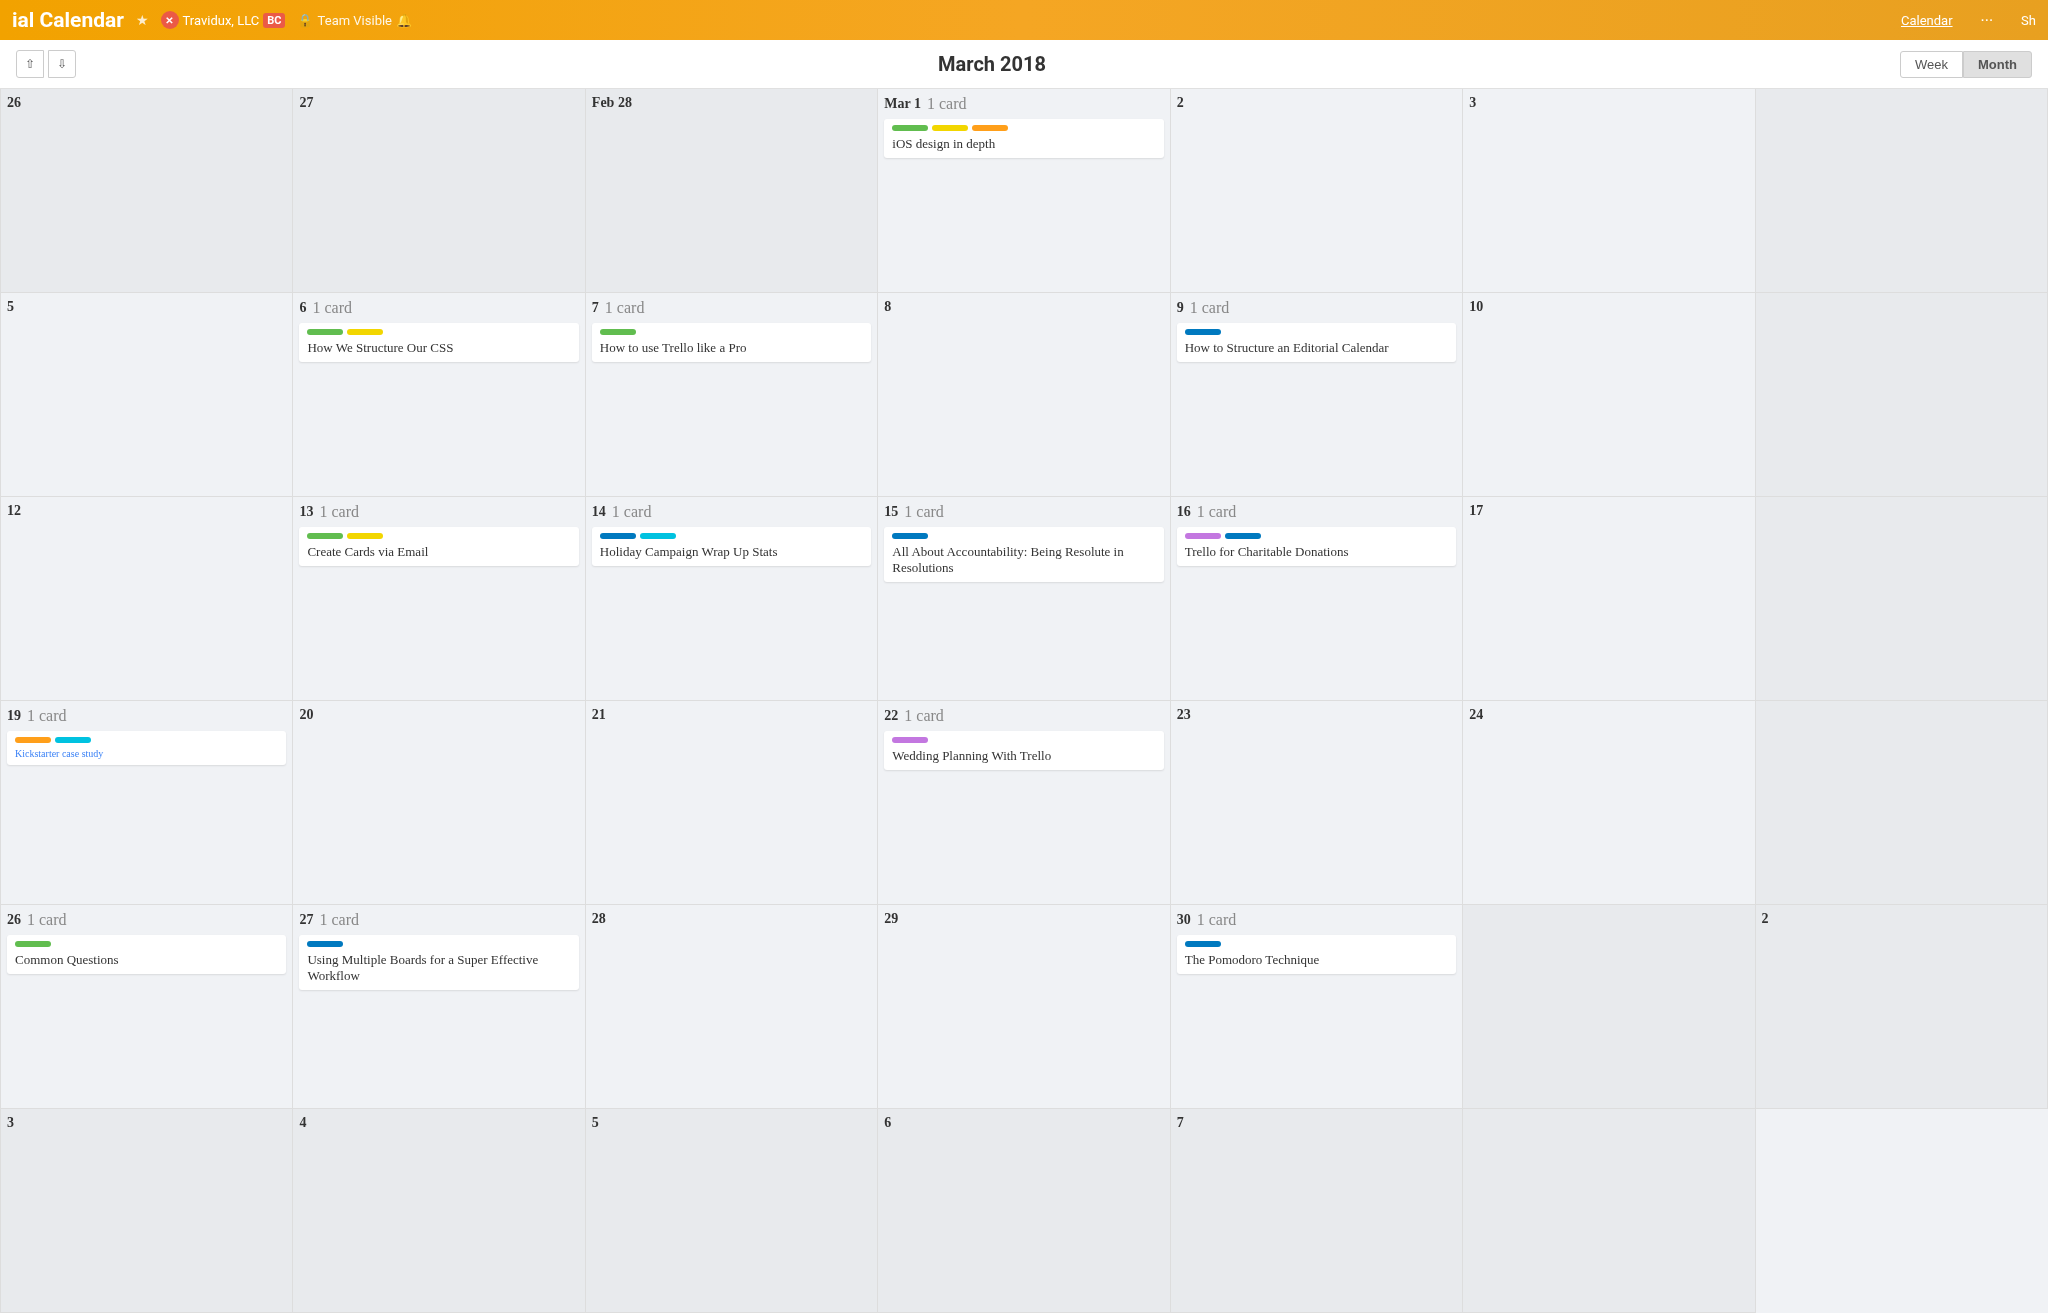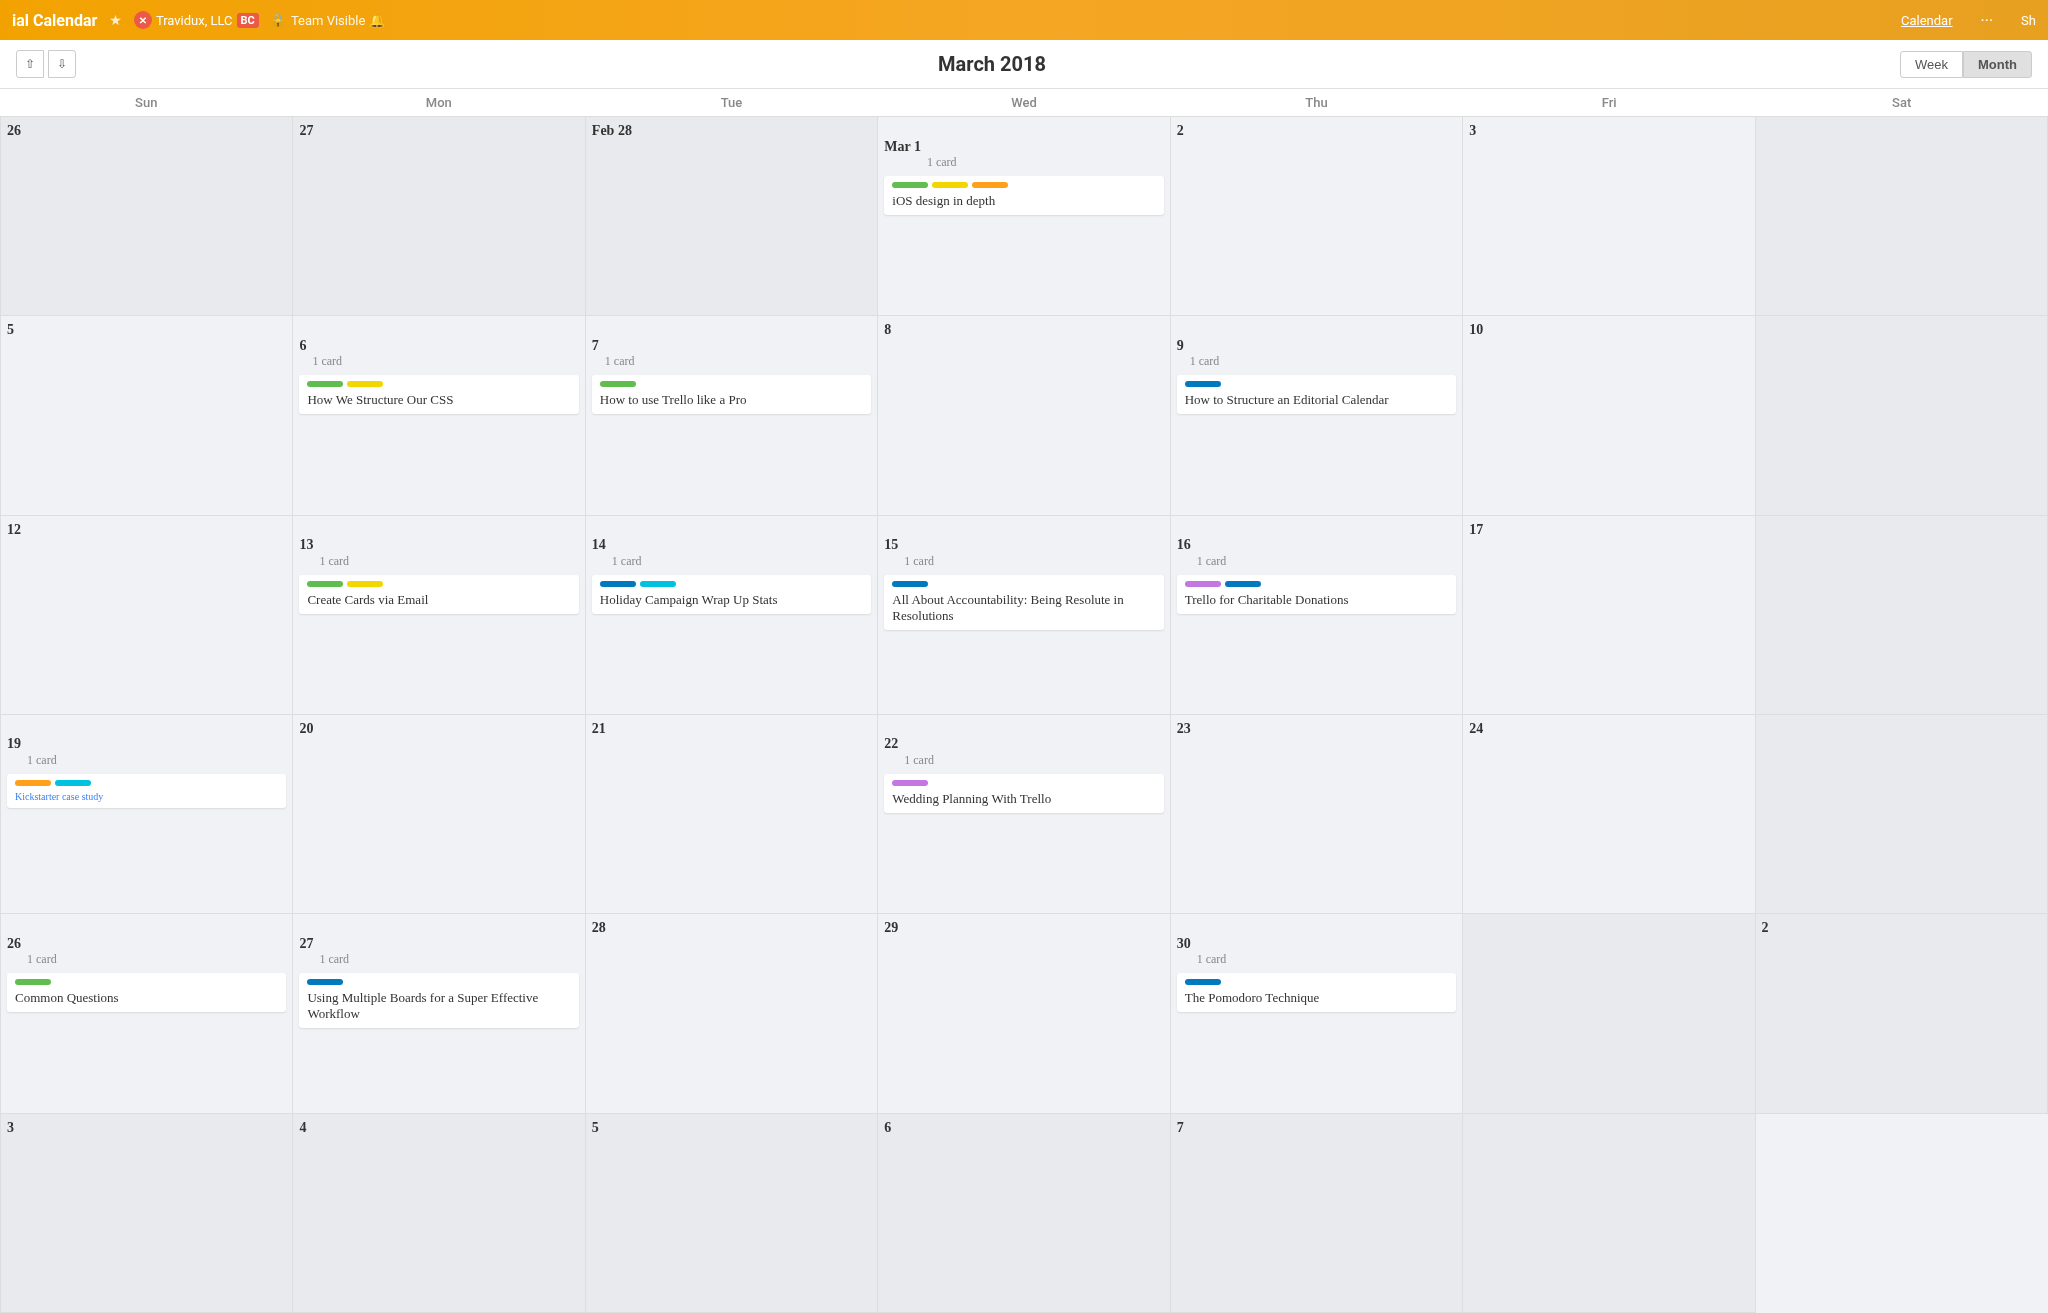--- a/index.html
+++ b/index.html
@@ -11,21 +11,21 @@
       height: 40px;
       display: flex;
       align-items: center;
       padding: 0 12px;
       gap: 12px;
       position: relative;
     }
     .topbar-title {
       color: white;
       font-weight: 700;
-      font-size: 16px;
+      font-size: 21px;
     }
     .topbar-star { color: rgba(255,255,255,0.8); font-size: 14px; }
     .topbar-badge {
       background: #eb5a46;
       color: white;
       font-size: 11px;
       font-weight: bold;
       border-radius: 3px;
       padding: 1px 4px;
     }
@@ -139,23 +139,22 @@
       align-items: center;
       gap: 6px;
       margin-bottom: 6px;
     }
     .cell-day {
       font-size: 14px;
       font-weight: 700;
       color: #333;
     }
     .cell-count {
-      font-size: 12px;
+      font-size: 16px;
       color: #888;
-      margin-top: 32px;
     }
     .card {
       background: white;
       border-radius: 3px;
       padding: 6px 8px;
       font-size: 13px;
       color: #333;
       box-shadow: 0 1px 2px rgba(0,0,0,0.1);
     }
     .card-labels {
@@ -214,29 +213,20 @@
       <button class="nav-btn">⇧</button>
       <button class="nav-btn">⇩</button>
     </div>
     <div class="cal-title">March 2018</div>
     <div class="view-buttons">
       <button class="view-btn">Week</button>
       <button class="view-btn active">Month</button>
     </div>
   </div>
 
-  <div class="dow-row">
-    <div class="dow-cell">Sun</div>
-    <div class="dow-cell">Mon</div>
-    <div class="dow-cell">Tue</div>
-    <div class="dow-cell">Wed</div>
-    <div class="dow-cell">Thu</div>
-    <div class="dow-cell">Fri</div>
-    <div class="dow-cell">Sat</div>
-  </div>
 
   <div class="cal-grid" id="cal-grid">
   <div class="cal-cell out-month">
         <div class="cell-header">
           <span class="cell-day">26</span>
         </div>
       </div>
       <div class="cal-cell out-month">
         <div class="cell-header">
           <span class="cell-day">27</span>

